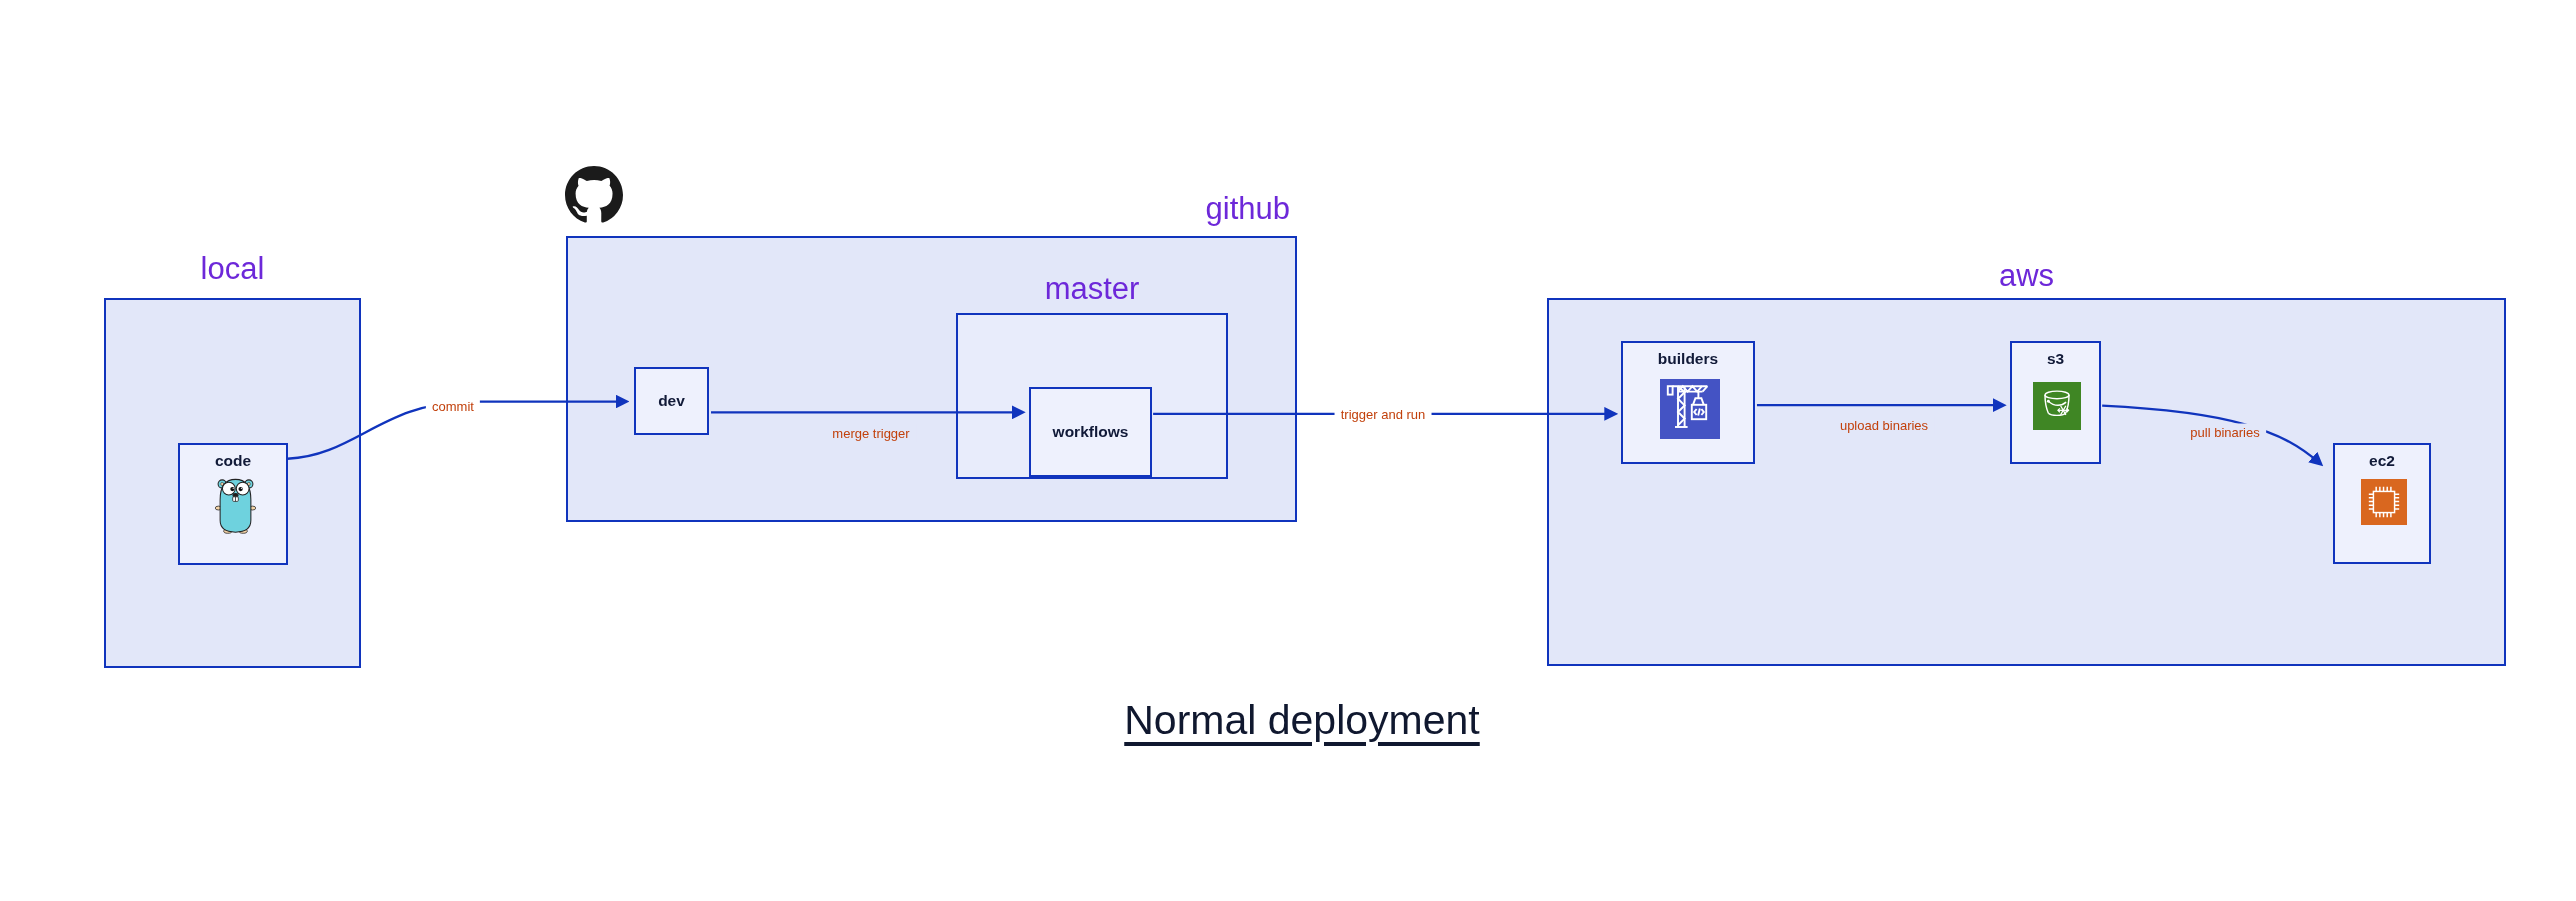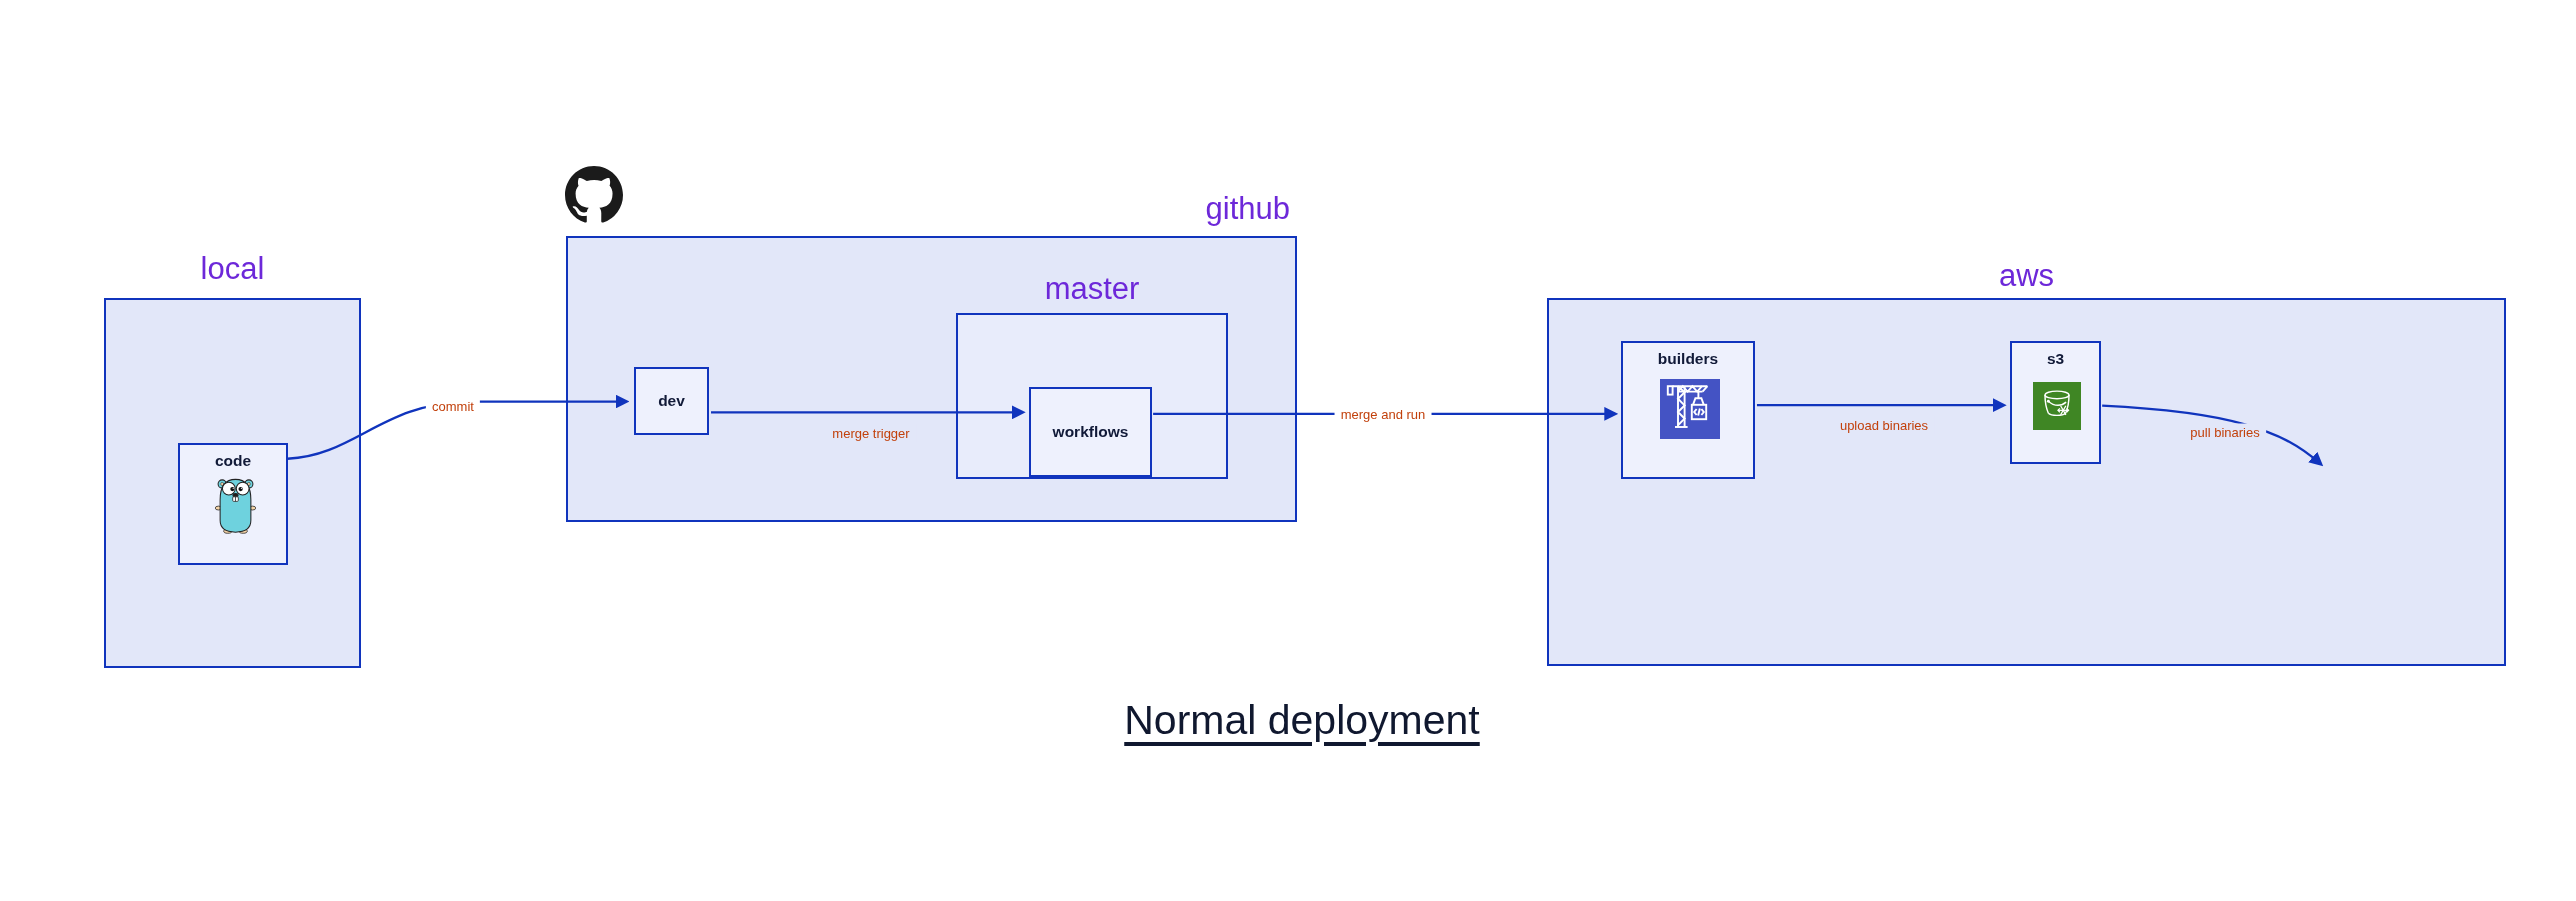--- a/index.html
+++ b/index.html
@@ -44,21 +44,21 @@
   
   .node {
     position: absolute;
     box-sizing: border-box;
     border: 2.1px solid #1034bd;
     background: #eef1fd;
   }
   #n-code      { left: 178px;  top: 443px; width: 110px; height: 122px; padding-left: 35px; }
   #n-dev       { left: 634px; top: 367px; width: 75px; height: 68px; }
   #n-workflows { left: 1029px; top: 387px; width: 123px; height: 90px; }
-  #n-builders  { left: 1621px; top: 341px; width: 134px; height: 138px; padding-left: 12px; }
+  #n-builders  { left: 1621px; top: 341px; width: 134px; height: 123px; padding-left: 12px; }
   #n-s3        { left: 2010px; top: 341px; width: 91px; height: 123px; }
   #n-ec2       { left: 2333px; top: 443px; width: 98px; height: 121px; }
 
   .node-label {
     position: absolute;
     left: 0; right: 0;
     top: 7.2px;
     text-align: center;
     font-size: 15.5px;
     font-weight: bold;
@@ -229,24 +229,37 @@
       <g stroke="#ffffff" stroke-width="2.6" fill="none">
         <path d="M52 59 L74 59"></path>
         <path d="M57.5 49.5 L68.5 68.5"></path>
         <path d="M57.5 68.5 L68.5 49.5"></path>
         <path d="M56 55 L52 59 L56 63"></path>
         <path d="M70 55 L74 59 L70 63"></path>
       </g>
     </svg>
   </div>
 
+  <div class="node" id="n-ec2">
+    <div class="node-label">ec2</div>
+    <svg class="node-icon" id="ic-ec2" viewBox="0 0 100 100">
+      <rect x="0" y="0" width="100" height="100" fill="#d9671f"></rect>
+      <g stroke="#ffffff" stroke-width="3.2" fill="none">
+        <rect x="27" y="27" width="46" height="46"></rect>
+        <path d="M33 27 L33 17 M41 27 L41 17 M49 27 L49 17 M57 27 L57 17 M65 27 L65 17"></path>
+        <path d="M33 73 L33 83 M41 73 L41 83 M49 73 L49 83 M57 73 L57 83 M65 73 L65 83"></path>
+        <path d="M27 33 L17 33 M27 41 L17 41 M27 49 L17 49 M27 57 L17 57 M27 65 L17 65"></path>
+        <path d="M73 33 L83 33 M73 41 L83 41 M73 49 L83 49 M73 57 L83 57 M73 65 L83 65"></path>
+      </g>
+    </svg>
+  </div>
 
   <div class="edge-label" id="el-commit">commit</div>
   <div class="edge-label on-fill" id="el-merge">merge trigger</div>
-  <div class="edge-label" id="el-upload-run">merge and run</div>
+  <div class="edge-label" id="el-upload-run">trigger and run</div>
   <div class="edge-label on-fill" id="el-upload-bin">upload binaries</div>
   <div class="edge-label on-fill" id="el-pull-bin">pull binaries</div>
 
   <div class="diagram-title">
     <span>Normal deployment</span>
   </div>
 
 </div>
 
 

